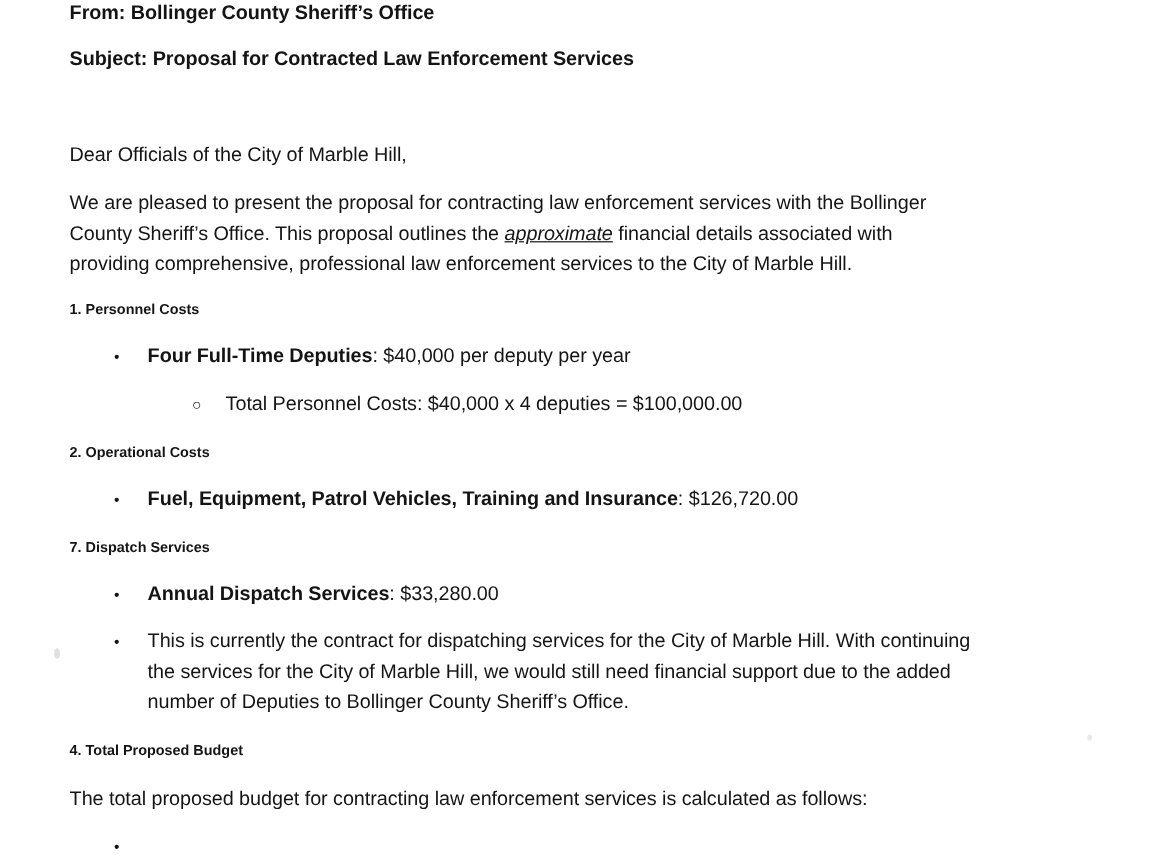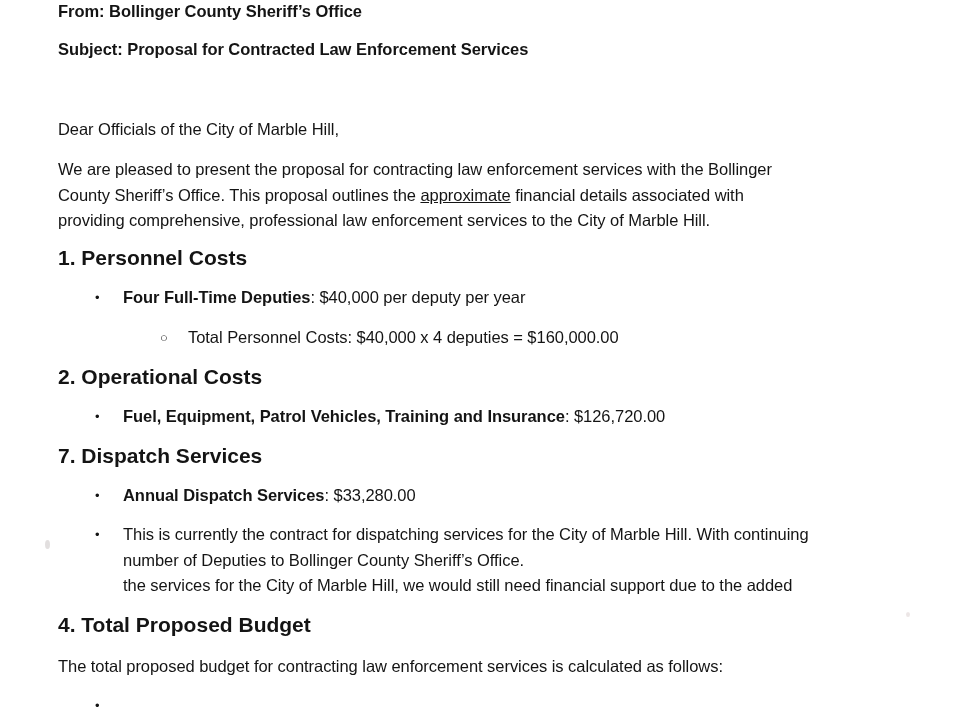--- a/index.html
+++ b/index.html
@@ -39,24 +39,25 @@
     letter-spacing: -0.05px;
   }
   .b { font-weight: bold; }
   .para {
     font-size: 16.5px;
     line-height: 25.5px;
     letter-spacing: -0.05px;
   }
   .hdr {
     font-weight: bold;
-    font-size: 21px;
+    font-size: 12px;
     line-height: 20px;
   }
   .ital-u {
+    font-style: italic;
     text-decoration: underline;
     font-weight: normal;
   }
 
   
   .blk { position: absolute; }
 
   .bullet-row {
     position: absolute;
     display: flex;
@@ -102,43 +103,43 @@
 
   <div class="blk hdr" style="left:58px; top:248px;">1. Personnel Costs</div>
 
   <div class="bullet-row" style="left:95px; top:285px;">
     <span class="mark disc">•</span>
     <span class="btext"><span class="b">Four Full-Time Deputies</span><span>: $40,000 per deputy per year</span></span>
   </div>
 
   <div class="bullet-row" style="left:160px; top:325px;">
     <span class="mark circ">○</span>
-    <span class="btext">Total Personnel Costs: $40,000 x 4 deputies = $160,000.00</span>
+    <span class="btext">Total Personnel Costs: $40,000 x 4 deputies = $100,000.00</span>
   </div>
 
   <div class="blk hdr" style="left:58px; top:367px;">2. Operational Costs</div>
 
   <div class="bullet-row" style="left:95px; top:404px;">
     <span class="mark disc">•</span>
     <span class="btext"><span class="b">Fuel, Equipment, Patrol Vehicles, Training and Insurance</span><span>: $126,720.00</span></span>
   </div>
 
   <div class="blk hdr" style="left:58px; top:446px;">7. Dispatch Services</div>
 
   <div class="bullet-row" style="left:95px; top:483px;">
     <span class="mark disc">•</span>
     <span class="btext"><span class="b">Annual Dispatch Services</span><span>: $33,280.00</span></span>
   </div>
 
   <div class="bullet-row" style="left:95px; top:522px; width:805px;">
     <span class="mark disc">•</span>
     <span class="btext">
       <span style="display:block">This is currently the contract for dispatching services for the City of Marble Hill. With continuing</span>
+      <span style="display:block">the services for the City of Marble Hill, we would still need financial support due to the added</span>
       <span style="display:block">number of Deputies to Bollinger County Sheriff’s Office.</span>
-      <span style="display:block">the services for the City of Marble Hill, we would still need financial support due to the added</span>
     </span>
   </div>
 
   <div class="blk hdr" style="left:58px; top:615px;">4. Total Proposed Budget</div>
 
   <div class="blk para" style="left:58px; top:654px;">The total proposed budget for contracting law enforcement services is calculated as follows:</div>
 
   <div class="bullet-row" style="left:95px; top:693px;">
     <span class="mark disc">•</span>
   </div>

